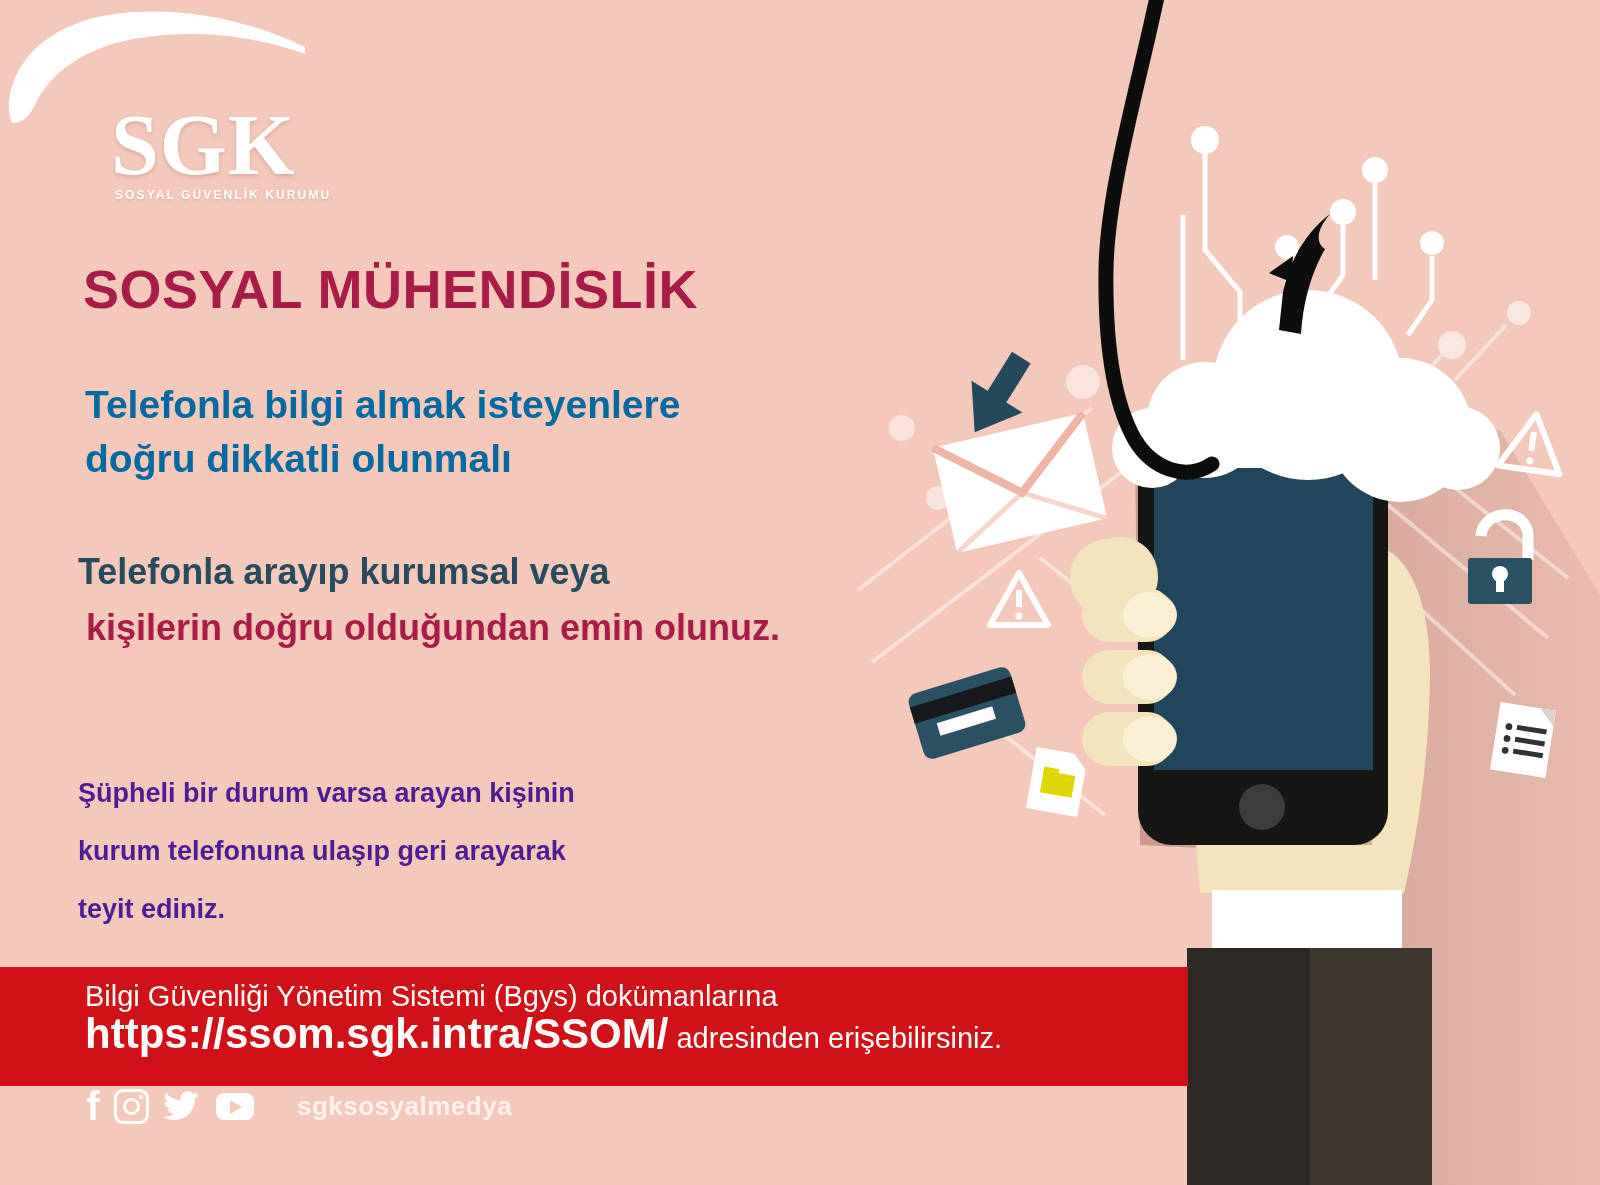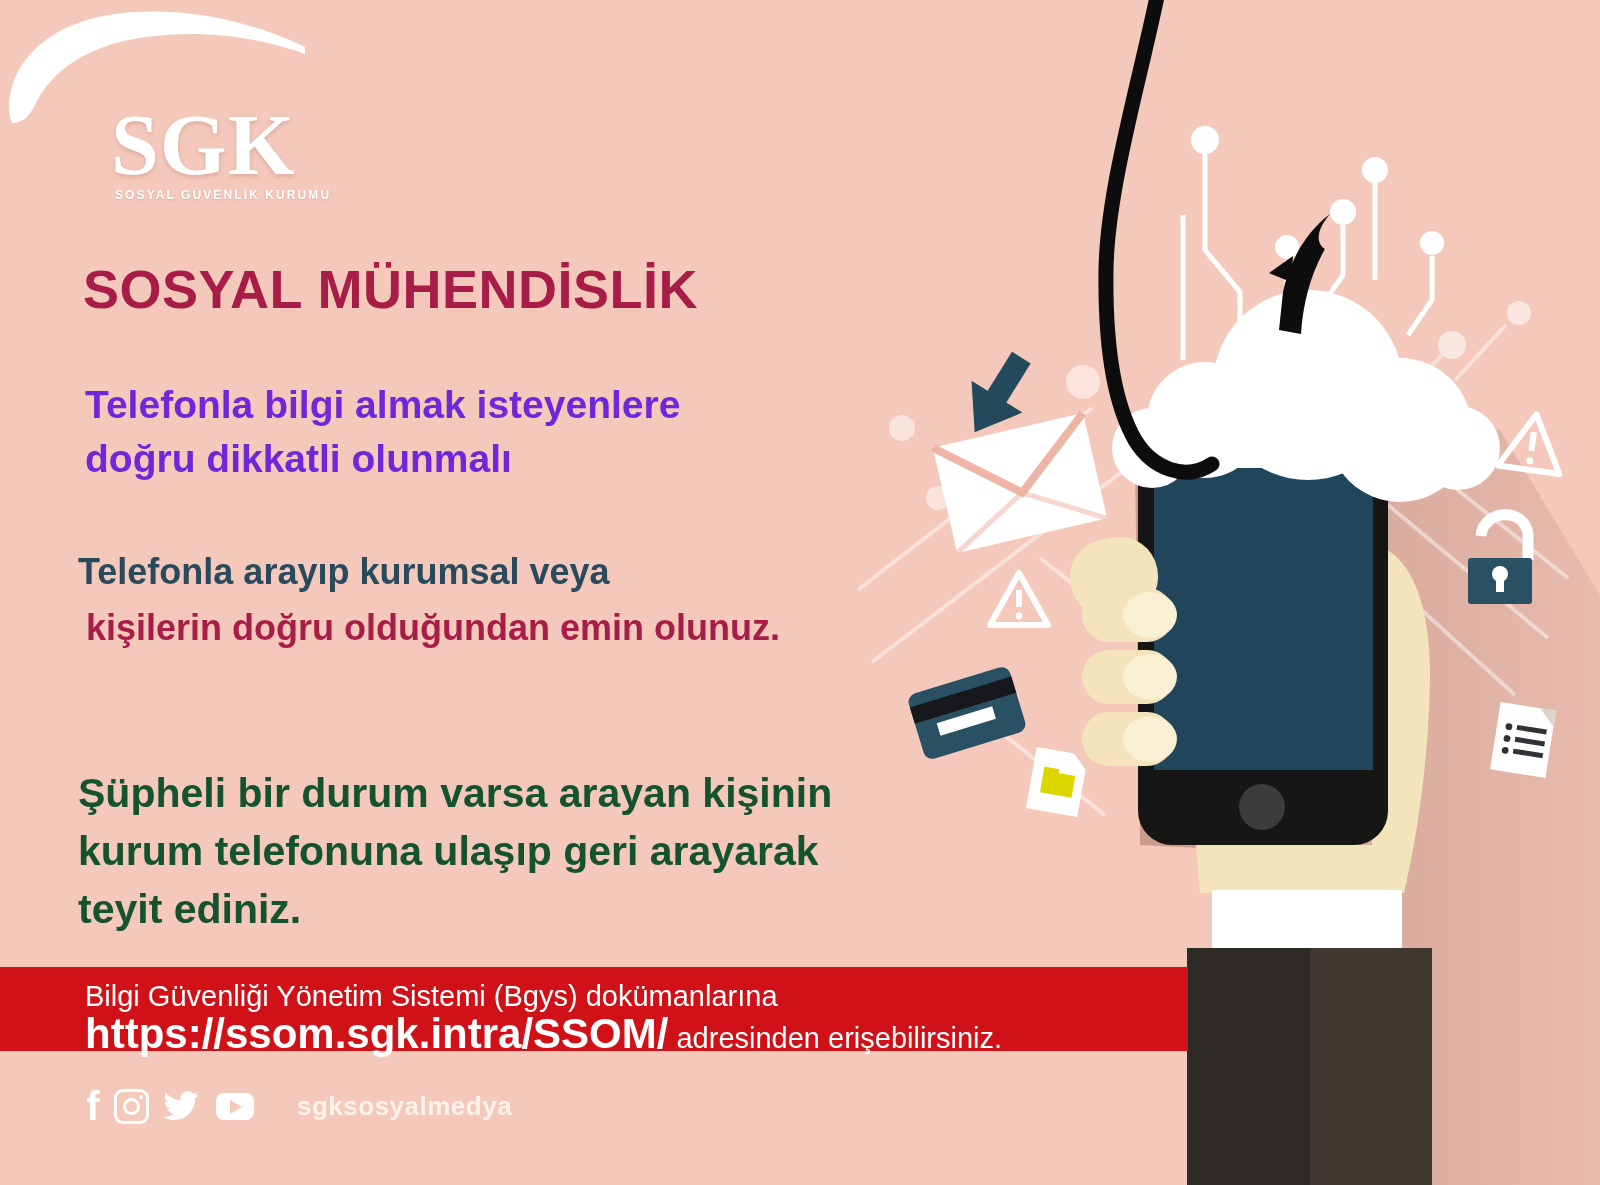--- a/index.html
+++ b/index.html
@@ -8,27 +8,27 @@
   .abs{position:absolute;}
   
   .logo{left:85px;top:50px;width:330px;height:160px;}
   .logo-name{position:absolute;left:26px;top:52px;color:#fff;
     font-family:"Liberation Serif",serif;font-weight:bold;font-size:86px;line-height:86px;letter-spacing:1px;
     text-shadow:0 2px 4px rgba(160,110,100,.35);}
   .logo-tag{position:absolute;left:30px;top:138px;color:#fff;font-size:12px;font-weight:bold;
     letter-spacing:2.1px;text-shadow:0 1px 2px rgba(160,110,100,.35);}
   
   .title{left:83px;top:258px;color:#a81d47;font-size:54px;font-weight:bold;letter-spacing:.5px;}
-  .p1{left:85px;top:378px;color:#6d28d9;font-size:39px;font-weight:bold;line-height:54px;}
+  .p1{left:85px;top:378px;color:#0369a1;font-size:39px;font-weight:bold;line-height:54px;}
   .p2{left:78px;top:544px;color:#29495c;font-size:36px;font-weight:bold;line-height:56px;}
   .p2 .lite{font-weight:normal;color:#36525f;}
   .p2 .crimson{color:#a81d47;margin-left:8px;}
-  .p3{left:78px;top:764px;color:#14532d;font-size:41px;font-weight:bold;line-height:58px;}
-  
-  .banner{left:0;top:967px;width:1188px;height:84px;background:#d01117;color:#fff;}
+  .p3{left:78px;top:764px;color:#4c1d95;font-size:27px;font-weight:bold;line-height:58px;}
+  
+  .banner{left:0;top:967px;width:1188px;height:119px;background:#d01117;color:#fff;}
   .banner-inner{position:absolute;left:85px;top:10px;font-size:29px;line-height:38px;font-weight:normal;}
   .banner-url{font-weight:bold;font-size:42px;}
   
   .social{left:85px;top:1086px;height:40px;display:flex;align-items:center;color:#fff;}
   .sicon{margin-right:13px;display:flex;align-items:center;justify-content:center;}
   .fb{font-size:40px;font-weight:bold;line-height:34px;width:16px;}
   .ig{width:29px;height:29px;border:3px solid #fff;border-radius:9px;position:relative;}
   .ig .lens{position:absolute;left:6px;top:6px;width:11px;height:11px;border:3px solid #fff;border-radius:50%;}
   .ig .dot{position:absolute;right:3px;top:3px;width:4px;height:4px;background:#fff;border-radius:50%;}
   .yt{width:38px;height:27px;background:#fff;border-radius:8px;position:relative;margin-left:3px;}

